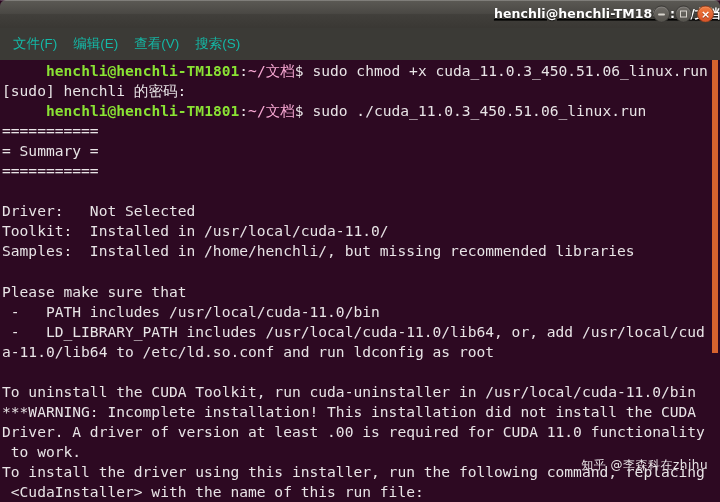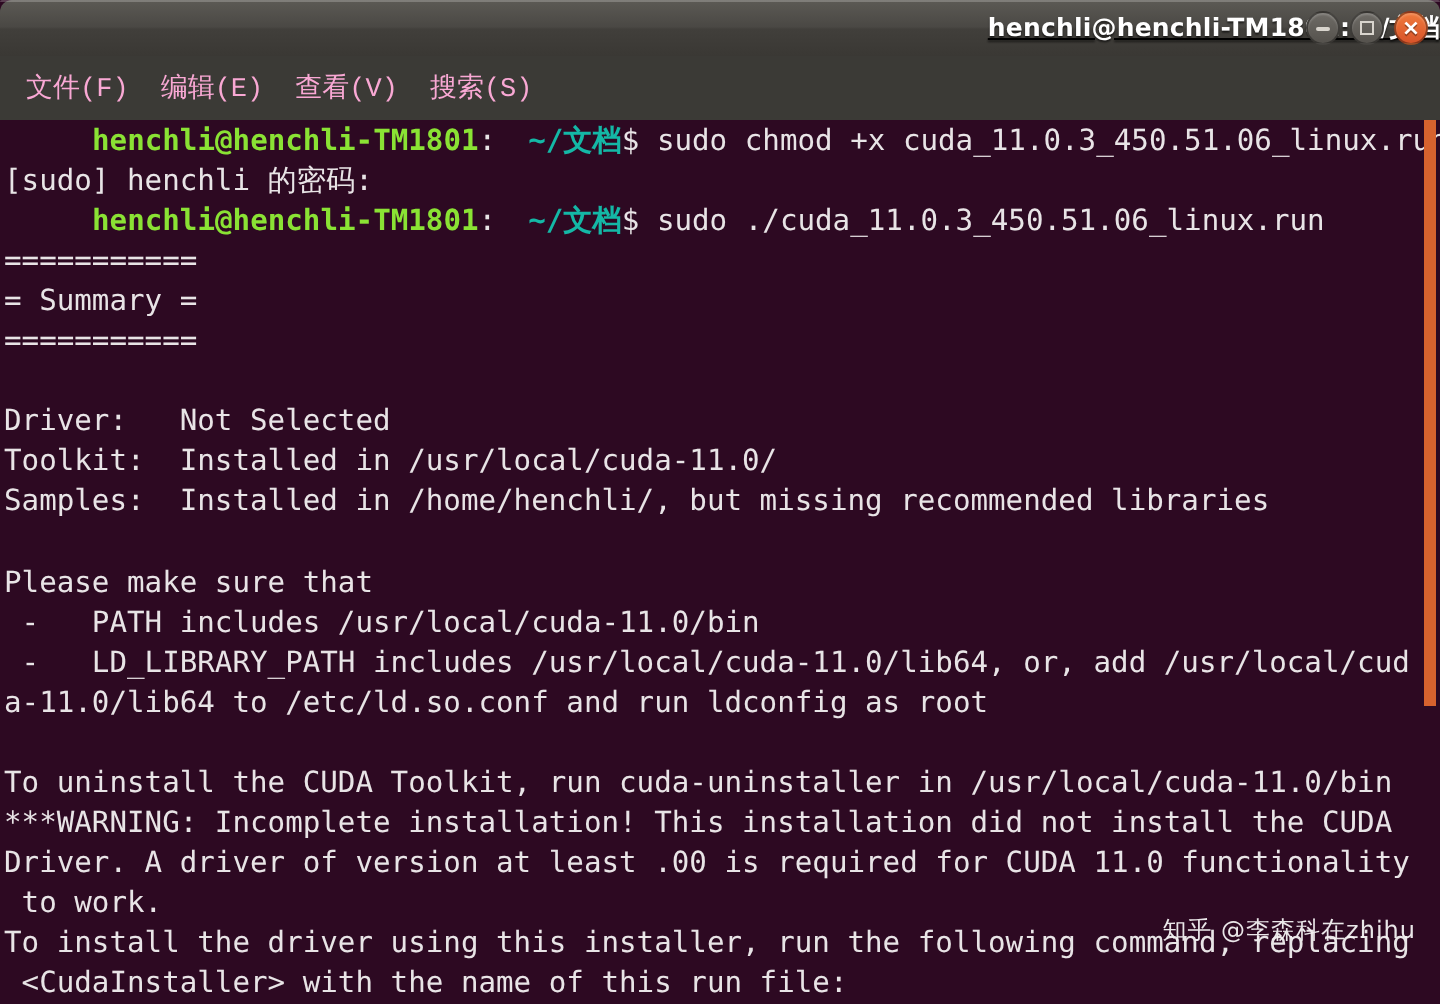--- a/index.html
+++ b/index.html
@@ -107,23 +107,23 @@
   
   #menubar {
     height: 32px;
     background: #3b3a36;
     display: flex;
     align-items: center;
     padding-left: 5px;
     box-sizing: border-box;
   }
   .menu-item {
-    font-family: Liberation Mono, monospace;
+    font-family: Liberation Sans, sans-serif;
     font-size: 13.5px;
-    color: #f9a8d4;
+    color: #14b8a6;
     padding: 3px 8px 4px 8px;
     white-space: nowrap;
     cursor: default;
   }
 
   
   #terminal {
     position: relative;
     height: 442px;
     background: #2d0922;
@@ -140,21 +140,21 @@
     line-height: 20.05px;
     color: #e8e4e6;
     white-space: pre;
     letter-spacing: 0px;
   }
   .tline {
     height: 20.05px;
     white-space: pre;
   }
   .c-user   { color: #8ae234; font-weight: bold; margin-left: 44px; }
-  .c-path   { color: #14b8a6; font-weight: bold; margin-left: 16px; }
+  .c-path   { color: #f9a8d4; font-weight: normal; }
   .c-plain  { color: #e8e4e6; }
 
   
   #scrollbar-track {
     position: absolute;
     right: 0;
     top: 0;
     width: 14px;
     height: 442px;
     background: transparent;

